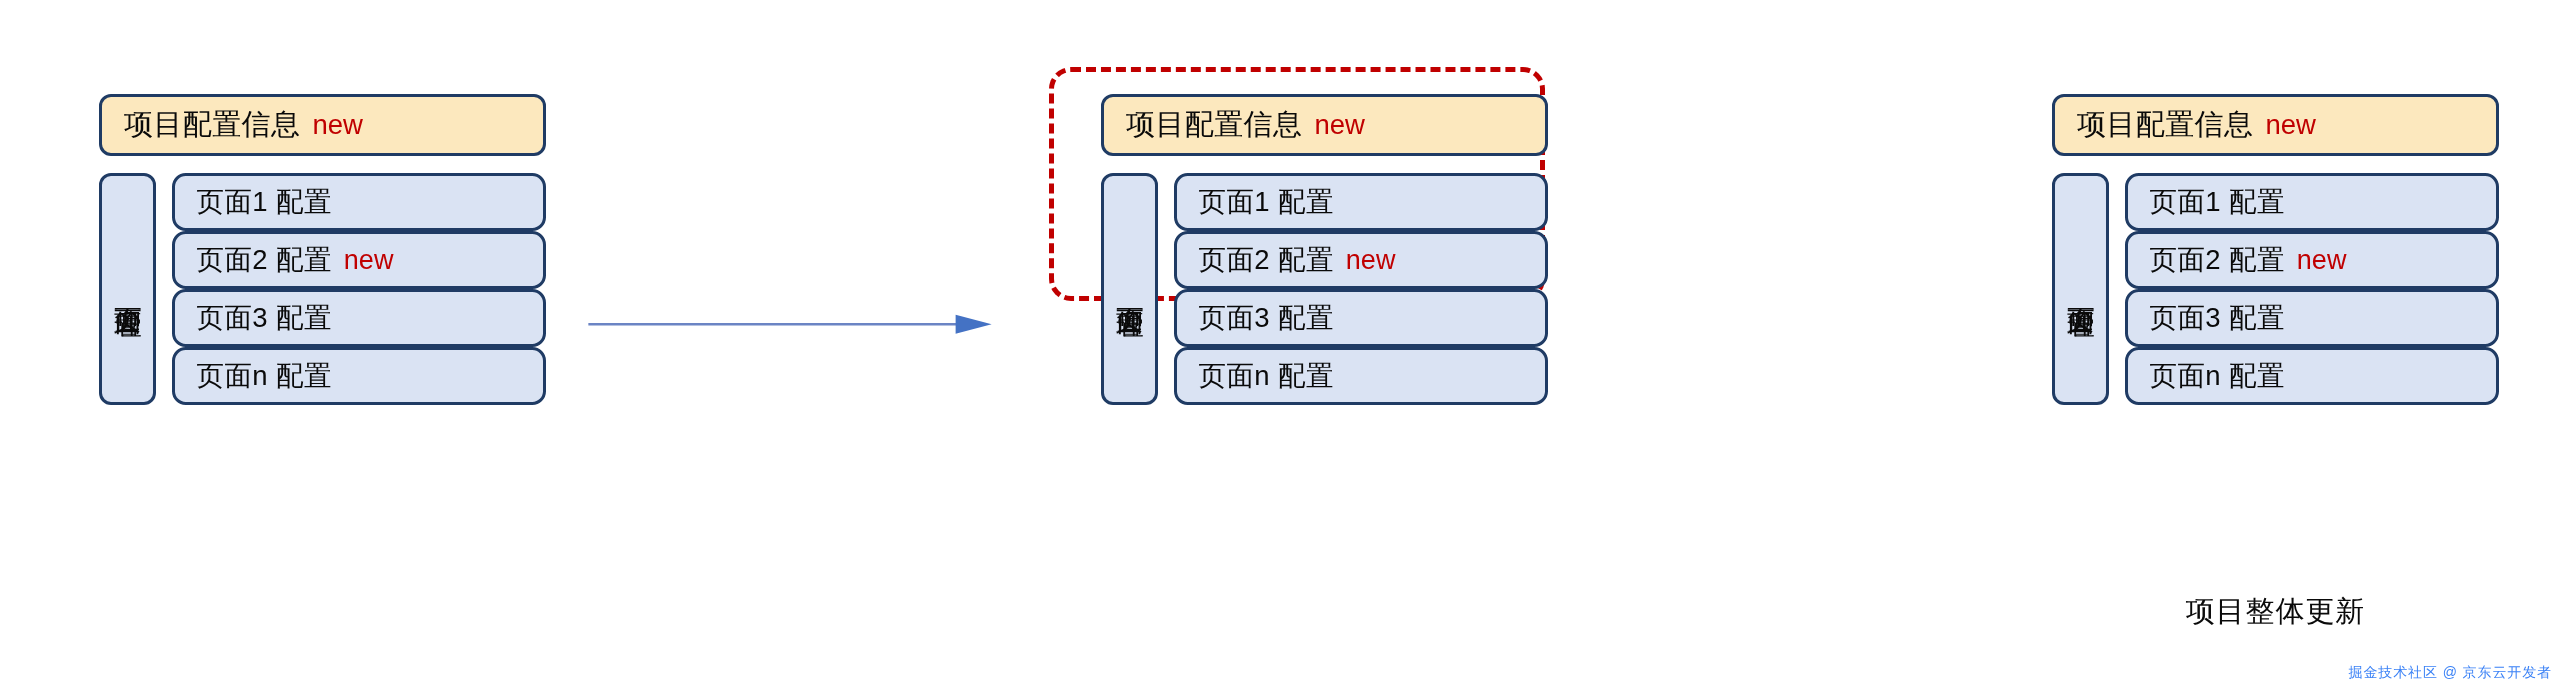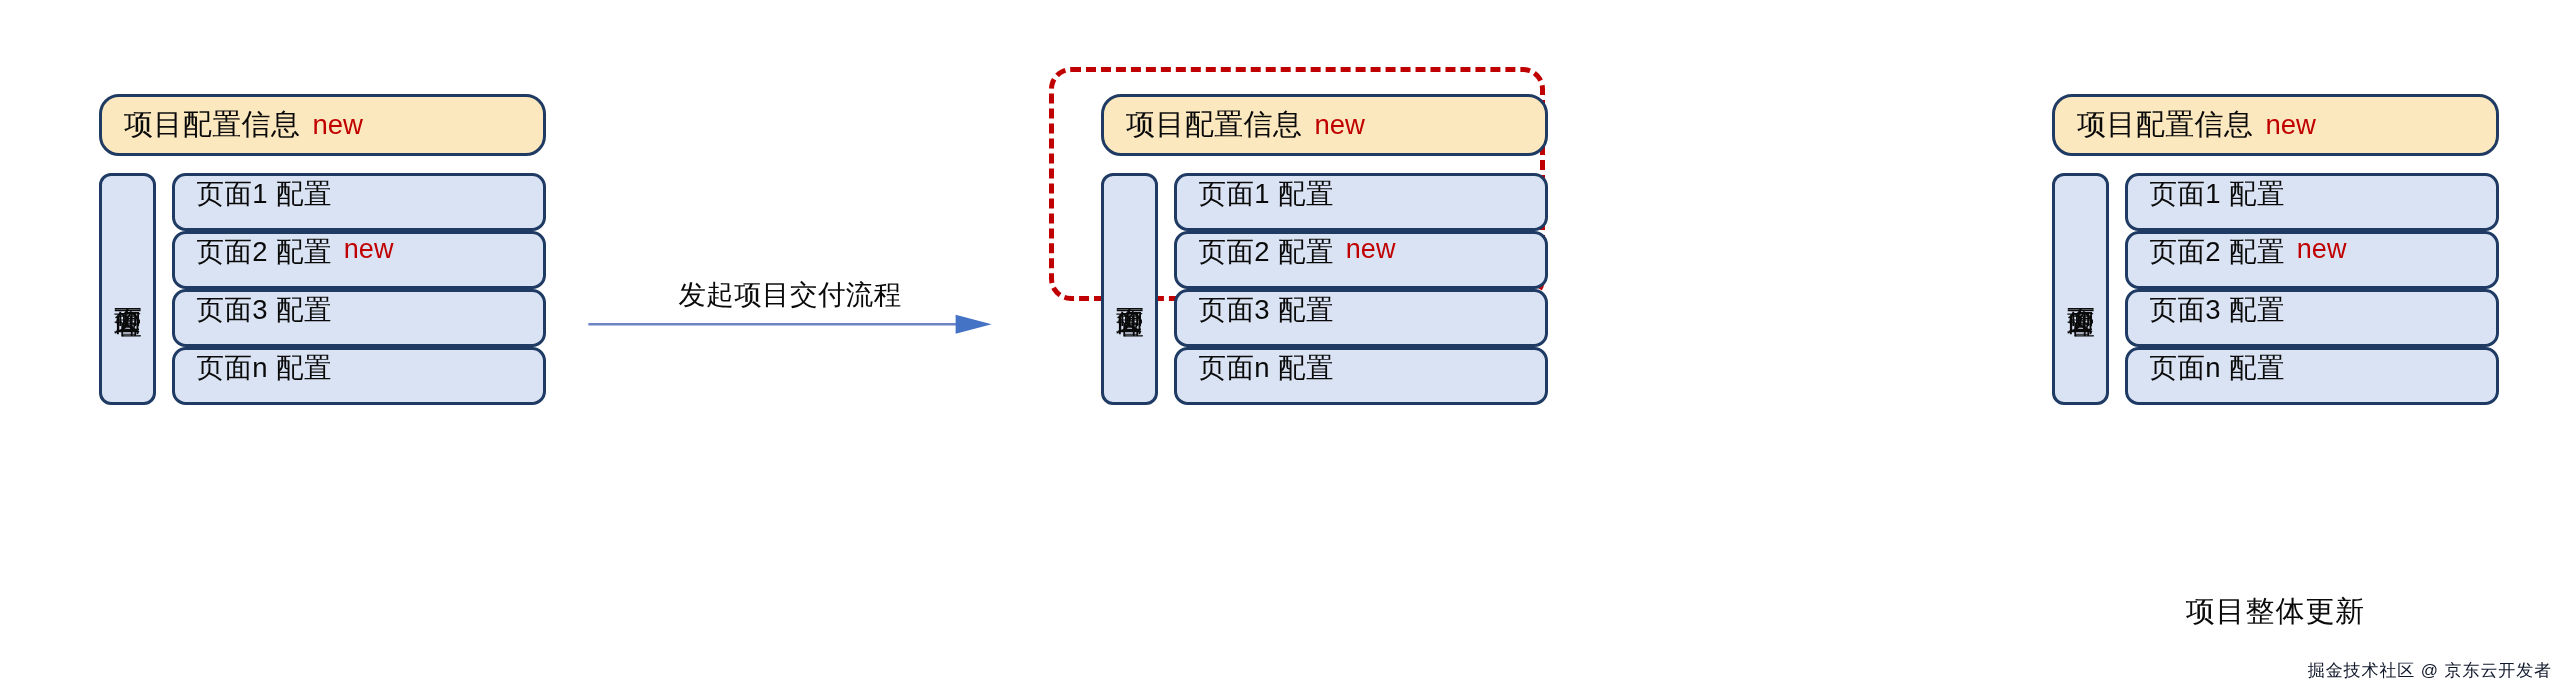--- a/index.html
+++ b/index.html
@@ -29,21 +29,21 @@
     width: 447px;
   }
 
   
   .header-card {
     position: relative;
     box-sizing: border-box;
     height: 62px;
     background: #FCE8BE;
     border: 3.4px solid #1F3B64;
-    border-radius: 20px;
+    border-radius: 12px;
     display: flex;
     align-items: center;
     padding-left: 22px;
     white-space: nowrap;
   }
   .header-card .cn {
     font-size: 29px;
     color: #0a0a0a;
     letter-spacing: 0.4px;
     font-weight: 400;
@@ -90,20 +90,21 @@
     justify-content: space-between;
   }
 
   .page-card {
     box-sizing: border-box;
     height: 58px;
     background: #DAE3F3;
     border: 3.4px solid #1F3B64;
     border-radius: 13.7px;
     display: flex;
+    align-items: center;
     padding-left: 22px;
     white-space: nowrap;
   }
   .page-card .cn {
     font-size: 27.5px;
     color: #0a0a0a;
     letter-spacing: 0.4px;
   }
   .page-card .new-tag {
     font-size: 27px;
@@ -151,22 +152,22 @@
     color: #0a0a0a;
     white-space: nowrap;
     letter-spacing: 0.9px;
   }
 
   
   .watermark {
     position: absolute;
     right: 24px;
     bottom: 13.7px;
-    font-size: 17px;
-    color: #0f172a;
+    font-size: 14px;
+    color: #3b82f6;
     white-space: nowrap;
     letter-spacing: 0.9px;
   }
 </style>
 </head>
 <body>
 
 <div id="canvas">
 
   <div class="group" id="grp0" style="left:99px;">
@@ -193,21 +194,20 @@
         </div>
         <div class="page-card">
           <span class="cn">页面n 配置</span>
 
         </div>
       </div>
     </div>
   </div>
 
   <div class="arrow" id="arr0" style="left:588px; top:283px; width:404px;">
-    <div class="arrow-label">发起项目交付流程</div>
     <svg width="404" height="20.6" viewBox="0 0 470 24">
       <line x1="0" y1="12" x2="432" y2="12" stroke="#6B84C4" stroke-width="3"></line>
       <polygon points="428,1 470,12 428,23" fill="#4472C4"></polygon>
     </svg>
   </div>
 
   <div class="dashed-wrap" style="left:1049px; top:67px; width:496px; height:234px;"></div>
 
   <div class="group" id="grp1" style="left:1101px;">
     <div class="header-card">

